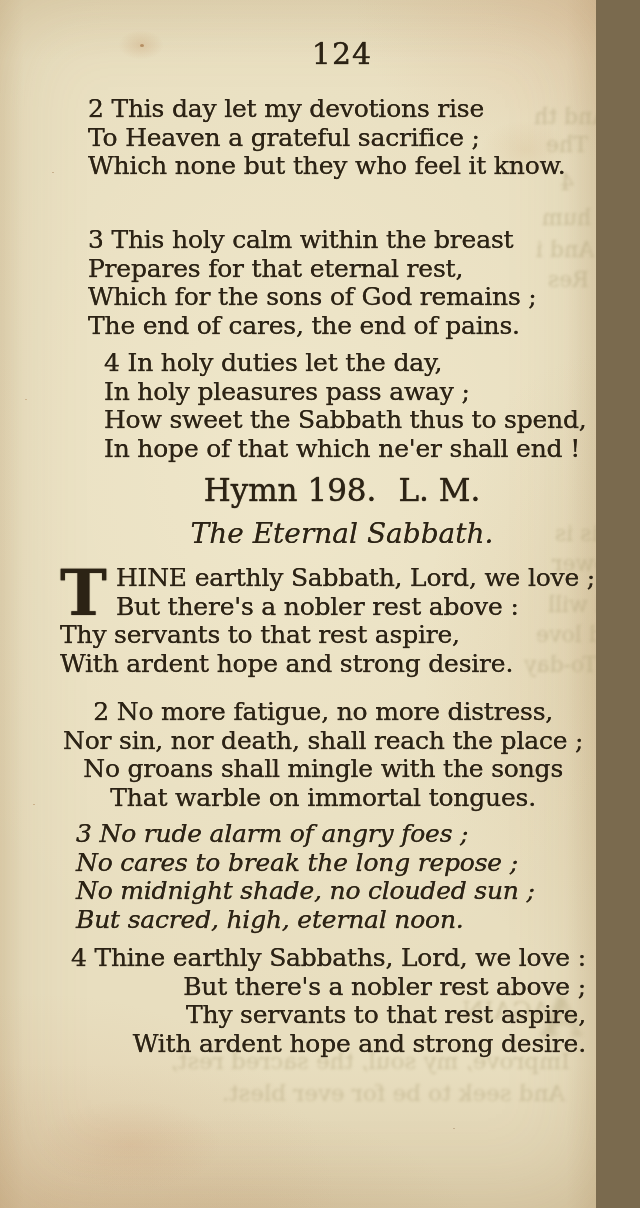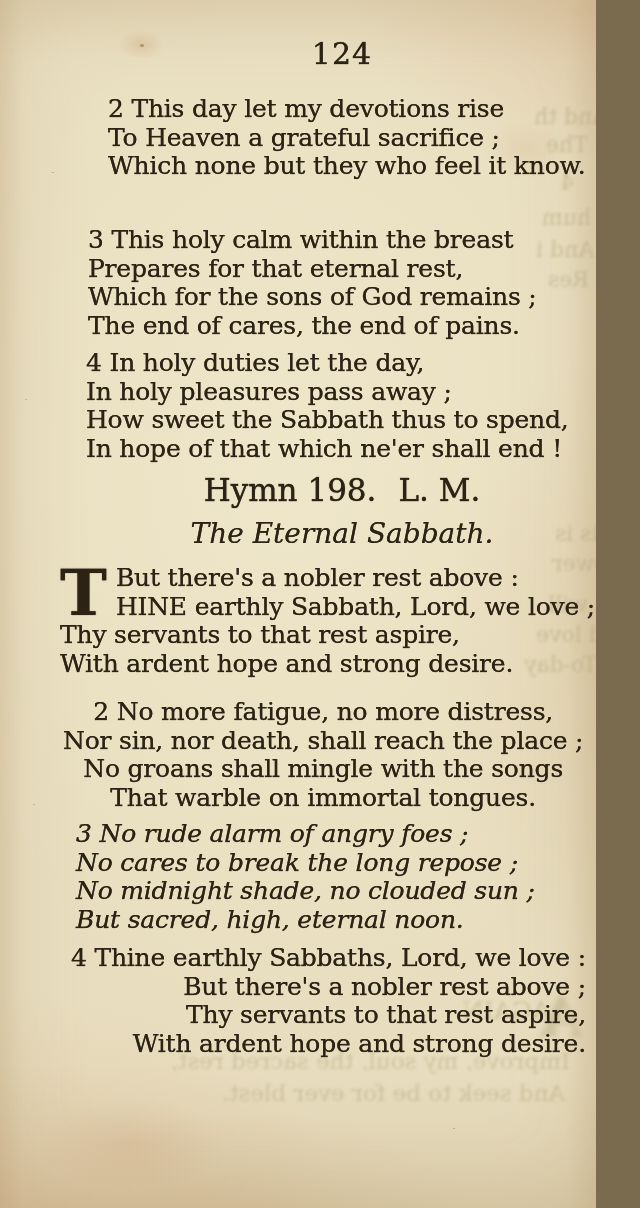--- a/index.html
+++ b/index.html
@@ -93,49 +93,49 @@
   <div class="ghost" style="left:548px;top:592px;">And will</div>
   <div class="ghost" style="left:536px;top:622px;">And love</div>
   <div class="ghost" style="left:524px;top:652px;">3 To-day</div>
   <div class="ghost ghost-word" style="left:462px;top:996px;">AGAIN</div>
   <div class="ghost ghost-biga" style="left:540px;top:985px;">A</div>
   <div class="ghost ghost-line" style="left:25px;top:1048px;">Improve, my soul, the sacred rest,</div>
   <div class="ghost ghost-line" style="left:20px;top:1080px;">And seek to be for ever blest.</div>
 
   <div class="centered page-number" style="top:36px;">124</div>
 
-  <div class="block" style="left:88px;top:95px;margin-left:20px;">
+  <div class="block" style="left:88px;top:95px;">
     <div class="line">2 This day let my devotions rise</div>
     <div class="line">To Heaven a grateful sacrifice ;</div>
     <div class="line">Which none but they who feel it know.</div>
   </div>
 
   <div class="block" style="left:88px;top:226px;">
     <div class="line">3 This holy calm within the breast</div>
     <div class="line">Prepares for that eternal rest,</div>
     <div class="line">Which for the sons of God remains ;</div>
     <div class="line">The end of cares, the end of pains.</div>
   </div>
 
-  <div class="block" style="left:86px;top:349px;">
+  <div class="block" style="left:104px;top:349px;">
     <div class="line">4 In holy duties let the day,</div>
     <div class="line">In holy pleasures pass away ;</div>
     <div class="line">How sweet the Sabbath thus to spend,</div>
     <div class="line">In hope of that which ne'er shall end !</div>
   </div>
 
   <div class="centered heading" style="top:472px;">
     <span>Hymn 198.</span><span class="meter-gap"></span><span>L. M.</span>
   </div>
   <div class="centered subtitle" style="top:517px;">The Eternal Sabbath.</div>
 
   <div class="block" style="left:60px;top:564px;width:560px;">
     <span class="dropcap">T</span>
+    <div class="line">HINE earthly Sabbath, Lord, we love ;</div>
     <div class="line indent2">But there's a nobler rest above :</div>
-    <div class="line">HINE earthly Sabbath, Lord, we love ;</div>
     <div class="line">Thy servants to that rest aspire,</div>
     <div class="line">With ardent hope and strong desire.</div>
   </div>
 
   <div class="block" style="left:63px;top:698px;text-align:center;">
     <div class="line">2 No more fatigue, no more distress,</div>
     <div class="line">Nor sin, nor death, shall reach the place ;</div>
     <div class="line">No groans shall mingle with the songs</div>
     <div class="line">That warble on immortal tongues.</div>
   </div>

